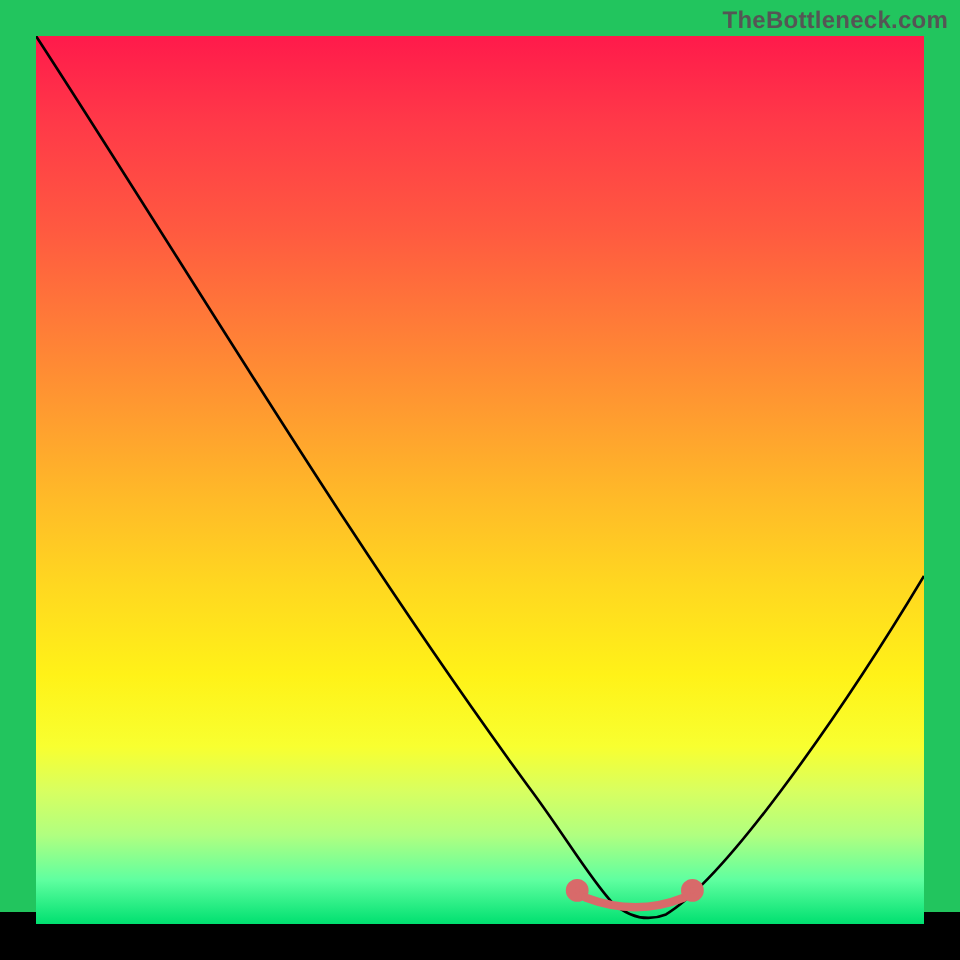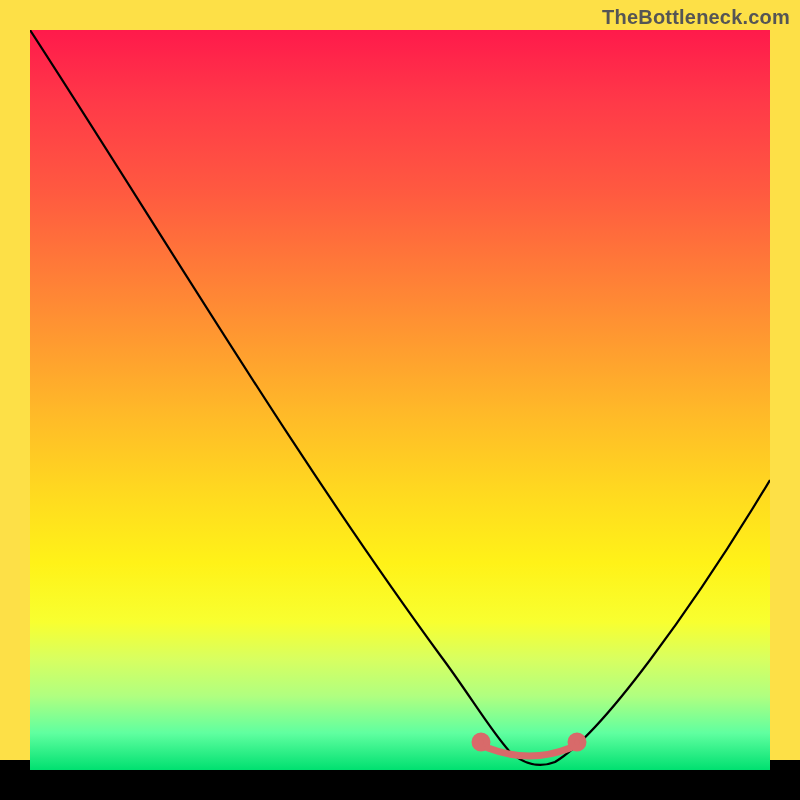--- a/index.html
+++ b/index.html
@@ -8,21 +8,21 @@
     width: 800px;
     height: 800px;
     background: #000;
     font-family: Arial, Helvetica, sans-serif;
     overflow: hidden;
   }
   .frame {
     position: relative;
     width: 800px;
     height: 760px;
-    background: #fde047;
+    background: #22c55e;
   }
   .plot-area {
     position: absolute;
     left: 30px;
     top: 30px;
     width: 740px;
     height: 740px;
     background: linear-gradient(to bottom,
       #ff1a4b 0%,
       #ff3a48 10%,

